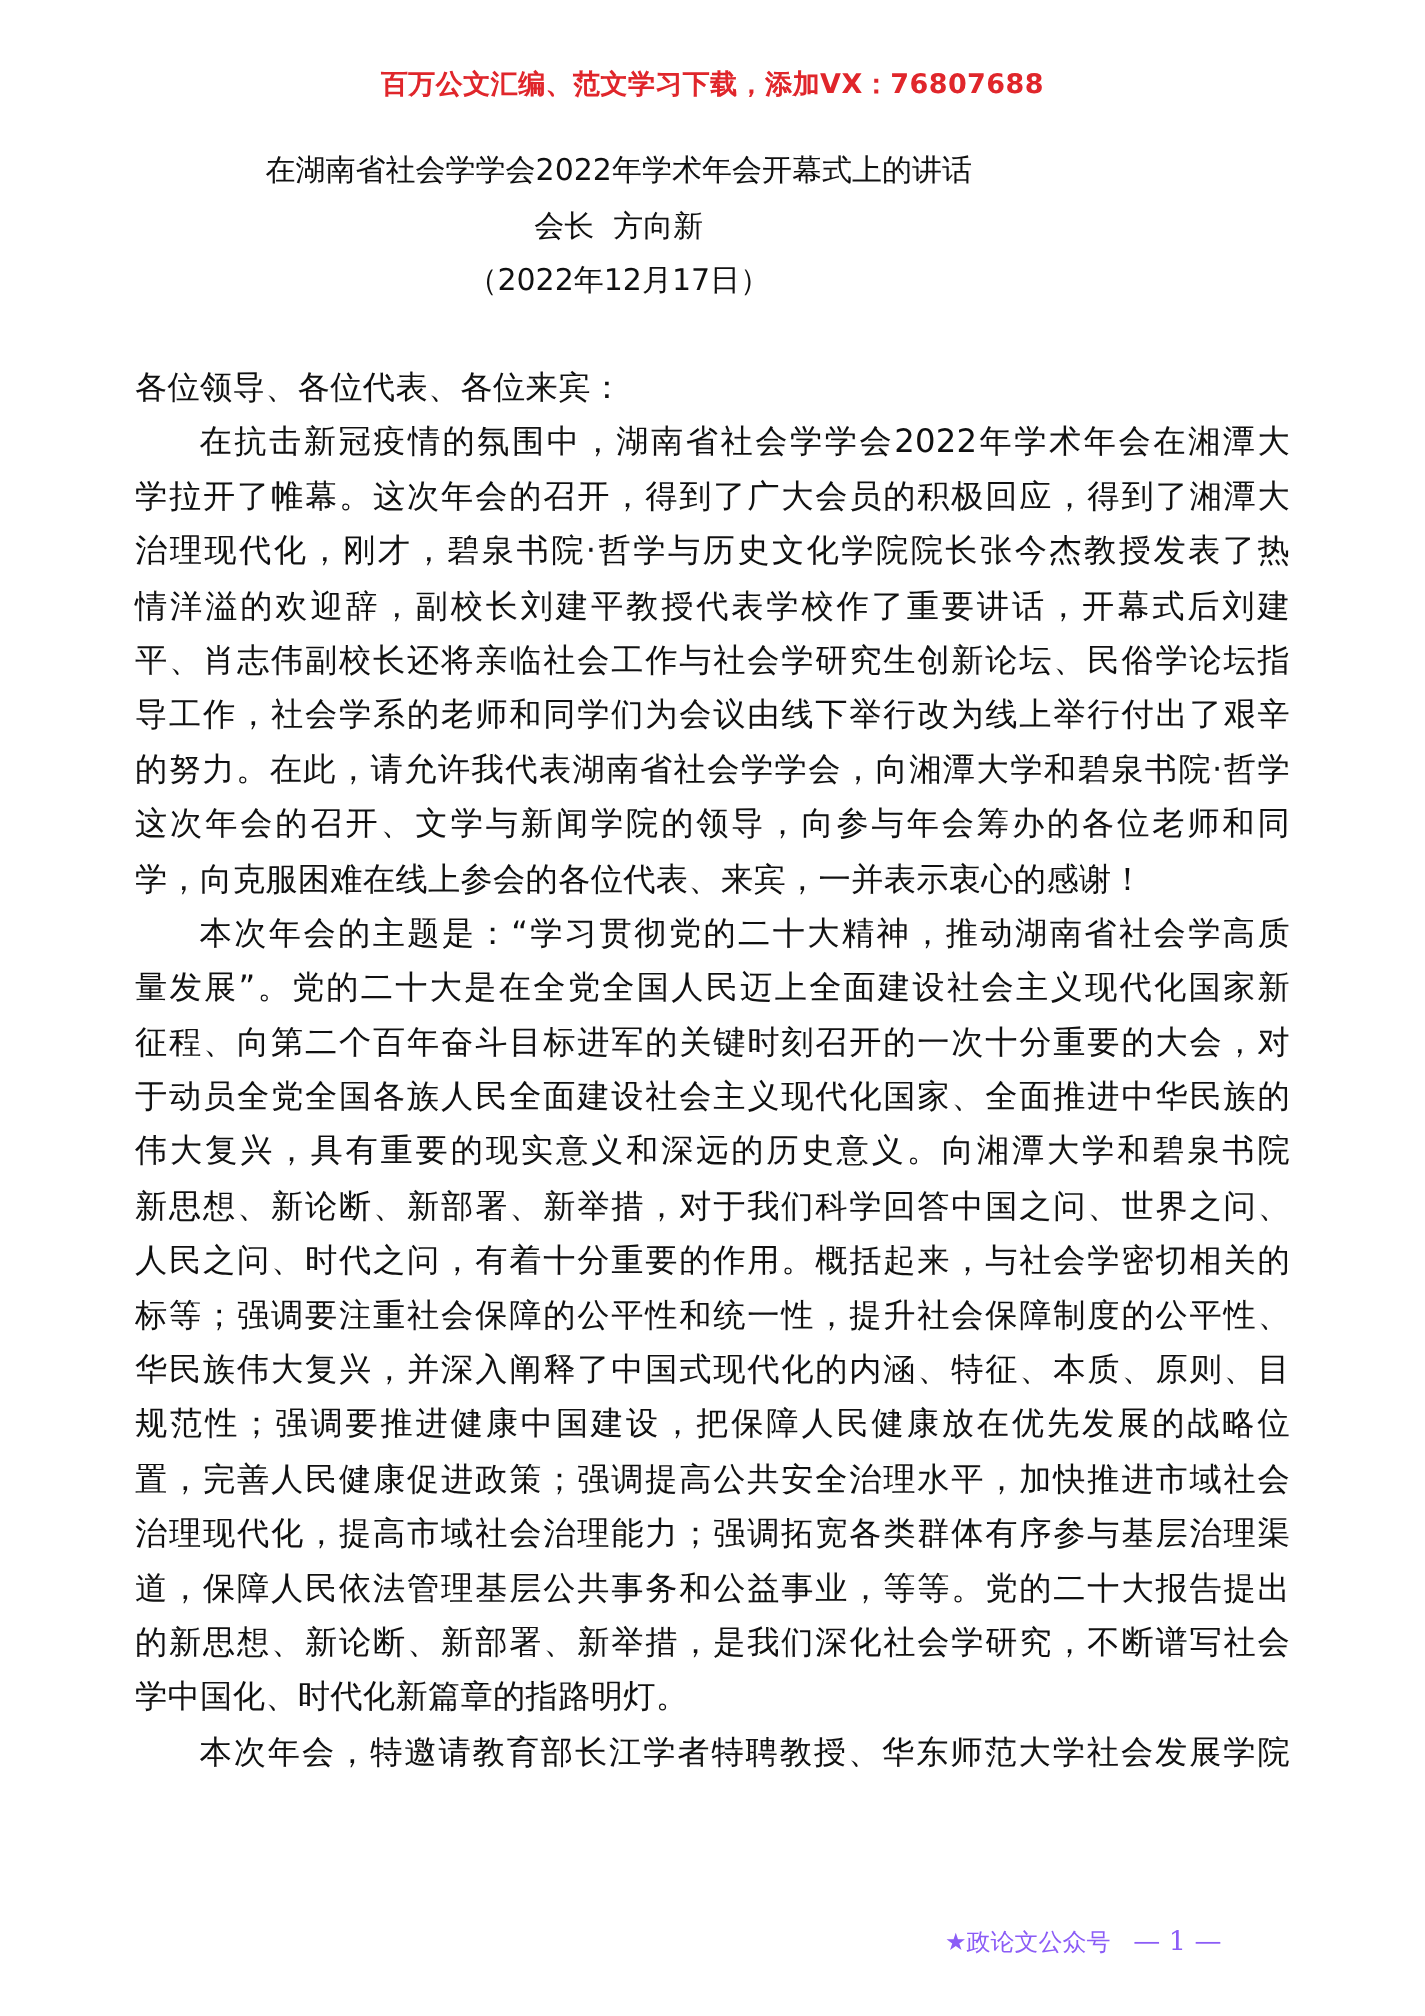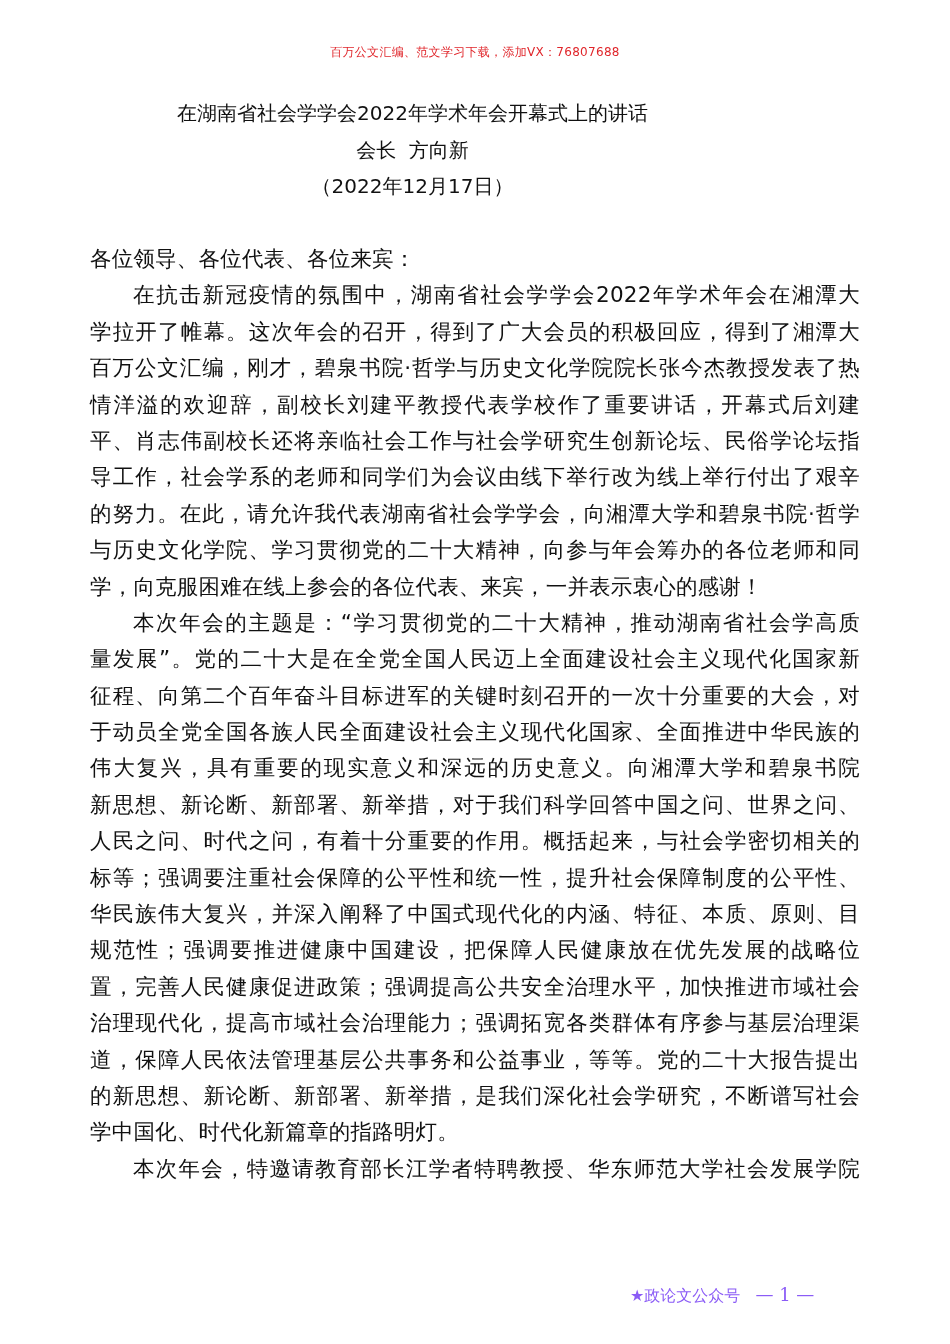--- a/index.html
+++ b/index.html
@@ -1,19 +1,19 @@
 <!DOCTYPE html>
 <html><head>
 <meta charset="utf-8">
 <style>
   html, body { margin: 0; padding: 0; background: #ffffff; }
   body { width: 950px; height: 1344px; position: relative; overflow: hidden;
          font-family: "DejaVu Sans", "Liberation Sans", sans-serif; color: #111; }
   .watermark { position: absolute; top: 44px; left: 0; width: 950px; text-align: center;
-               color: #e0262b; font-size: 12px; letter-spacing: 0.3px; }
+               color: #e0262b; font-size: 18px; letter-spacing: 0.3px; font-weight: bold; }
   .title { position: absolute; left: 0; width: 825px; text-align: center; font-size: 20px; color: #111; }
   .t1 { top: 100px; }
   .t2 { top: 137px; }
   .t3 { top: 173px; }
   .body { position: absolute; top: 241px; left: 90px; width: 770px; }
   .line { height: 36.4px; line-height: 36.4px; font-size: 21.5px; white-space: nowrap;
           letter-spacing: 0.2px; text-align: justify; text-align-last: justify; }
   .line.last { text-align-last: left; }
   .line.indent { padding-left: 43px; }
   .footer { position: absolute; top: 1284px; left: 630px; font-size: 16px; color: #8b5cf6; white-space: nowrap; }
@@ -25,26 +25,26 @@
 <div class="watermark">百万公文汇编、范文学习下载，添加VX：76807688</div>
 
 <div class="title t1">在湖南省社会学学会2022年学术年会开幕式上的讲话</div>
 <div class="title t2" style="white-space:pre;">会长  方向新</div>
 <div class="title t3">（2022年12月17日）</div>
 
 <div class="body">
   <div class="line last">各位领导、各位代表、各位来宾：</div>
   <div class="line indent">在抗击新冠疫情的氛围中，湖南省社会学学会2022年学术年会在湘潭大</div>
   <div class="line">学拉开了帷幕。这次年会的召开，得到了广大会员的积极回应，得到了湘潭大</div>
-  <div class="line">百万公文汇编，刚才，碧泉书院·哲学与历史文化学院院长张今杰教授发表了热</div>
+  <div class="line">治理现代化，刚才，碧泉书院·哲学与历史文化学院院长张今杰教授发表了热</div>
   <div class="line">情洋溢的欢迎辞，副校长刘建平教授代表学校作了重要讲话，开幕式后刘建</div>
   <div class="line">平、肖志伟副校长还将亲临社会工作与社会学研究生创新论坛、民俗学论坛指</div>
   <div class="line">导工作，社会学系的老师和同学们为会议由线下举行改为线上举行付出了艰辛</div>
   <div class="line">的努力。在此，请允许我代表湖南省社会学学会，向湘潭大学和碧泉书院·哲学</div>
-  <div class="line">与历史文化学院、学习贯彻党的二十大精神，向参与年会筹办的各位老师和同</div>
+  <div class="line">这次年会的召开、文学与新闻学院的领导，向参与年会筹办的各位老师和同</div>
   <div class="line last">学，向克服困难在线上参会的各位代表、来宾，一并表示衷心的感谢！</div>
   <div class="line indent">本次年会的主题是：“学习贯彻党的二十大精神，推动湖南省社会学高质</div>
   <div class="line">量发展”。党的二十大是在全党全国人民迈上全面建设社会主义现代化国家新</div>
   <div class="line">征程、向第二个百年奋斗目标进军的关键时刻召开的一次十分重要的大会，对</div>
   <div class="line">于动员全党全国各族人民全面建设社会主义现代化国家、全面推进中华民族的</div>
   <div class="line">伟大复兴，具有重要的现实意义和深远的历史意义。向湘潭大学和碧泉书院</div>
   <div class="line">新思想、新论断、新部署、新举措，对于我们科学回答中国之问、世界之问、</div>
   <div class="line">人民之问、时代之问，有着十分重要的作用。概括起来，与社会学密切相关的</div>
   <div class="line">标等；强调要注重社会保障的公平性和统一性，提升社会保障制度的公平性、</div>
   <div class="line">华民族伟大复兴，并深入阐释了中国式现代化的内涵、特征、本质、原则、目</div>

